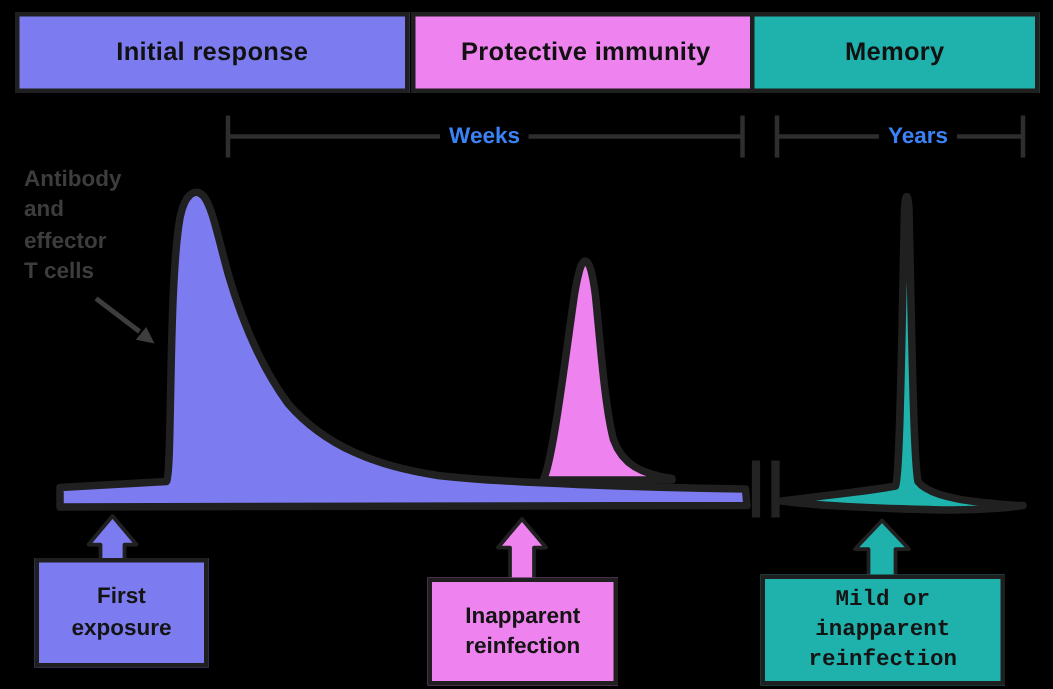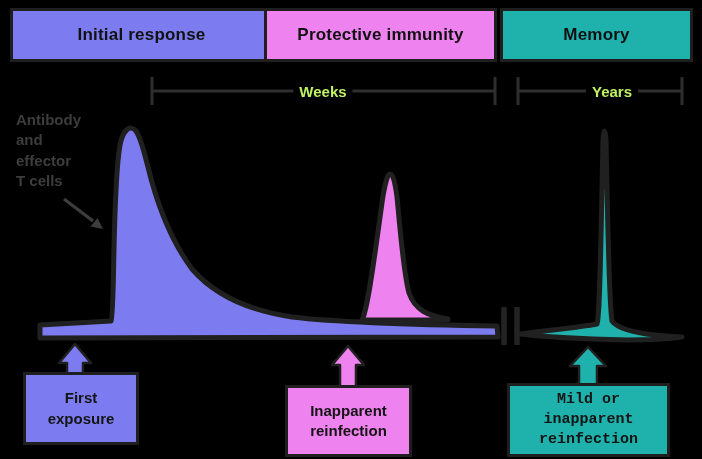--- a/index.html
+++ b/index.html
@@ -10,27 +10,27 @@
   }
   svg.canvas { position:absolute; left:0; top:0; z-index:1; }
 
   
   .phase {
     position:absolute; top:8px; height:54px; box-sizing:border-box;
     border:3px solid #1f1f1f; display:flex; align-items:center; justify-content:center;
     font-weight:bold; font-size:17px; color:#111111; z-index:2; letter-spacing:0.2px;
   }
   .phase-1 { left:10px;  width:263px; background:#7c7cf0; }
-  .phase-2 { left:264px; width:233px; background:#ee82ee; }
+  .phase-2 { left:274px; width:233px; background:#ee82ee; }
   .phase-3 { left:500px; width:193px; background:#1fb2ad; }
 
   
   .bracket-label {
     position:absolute; transform:translate(-50%,-50%); z-index:2;
-    background:#000000; color:#bef264; font-weight:bold; font-size:15px;
+    background:#000000; color:#3b82f6; font-weight:bold; font-size:15px;
     padding:0 6px; white-space:nowrap;
   }
   .weeks { left:323px; top:91px; }
   .years { left:612px; top:91px; }
 
   
   .y-axis-label {
     position:absolute; left:16px; top:110px; width:84px; z-index:2;
     text-align:left; color:#3d3d3d; font-weight:bold; font-size:15px;
     line-height:1.35; white-space:pre-line;

